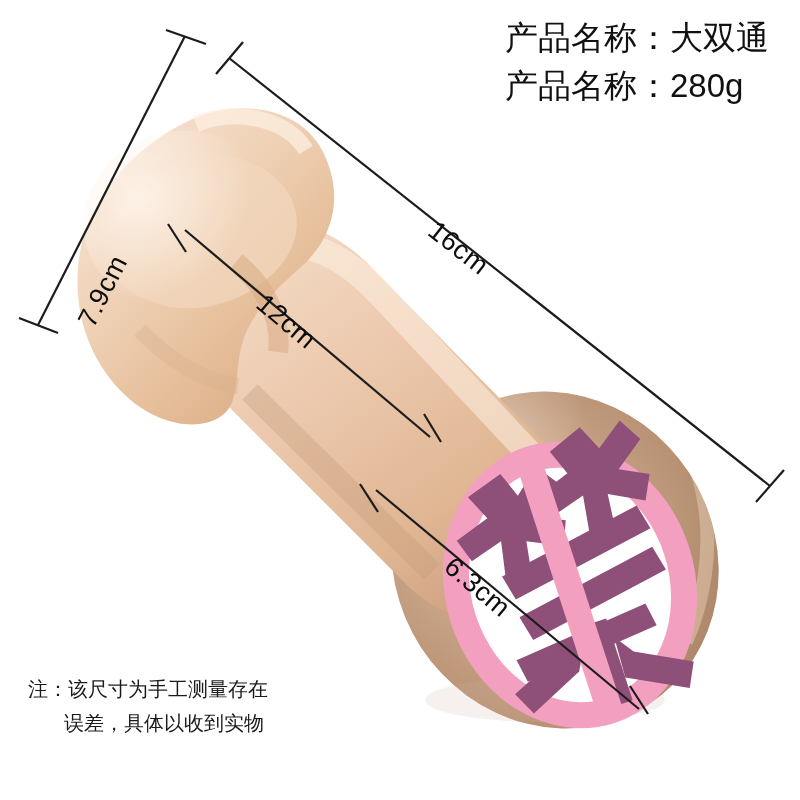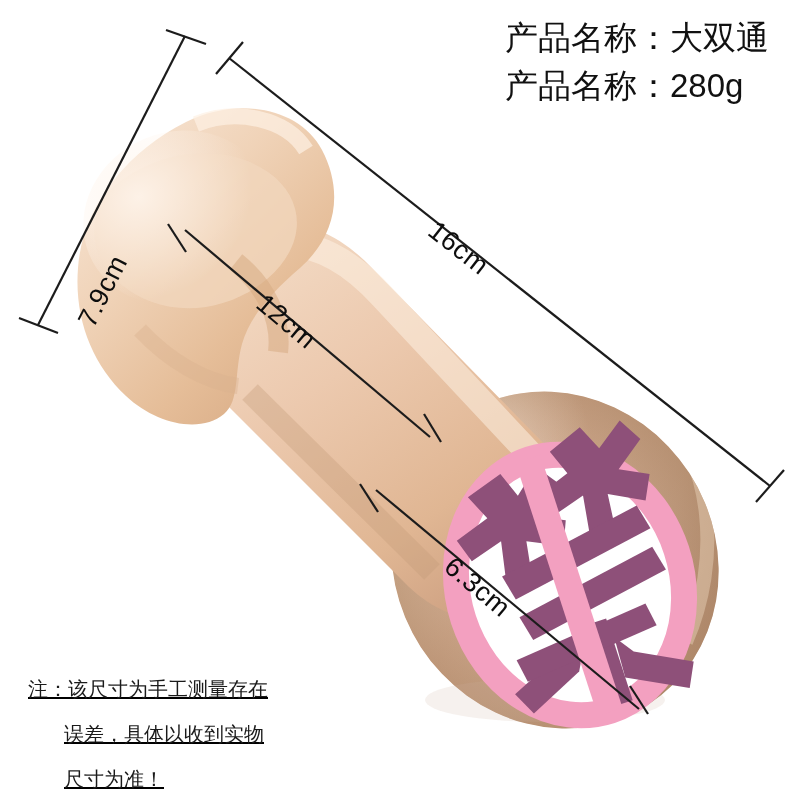--- a/index.html
+++ b/index.html
@@ -20,26 +20,25 @@
   }
   .spec-line{
     font-size:33px;line-height:40px;color:#111;
     white-space:nowrap;letter-spacing:0px;
   }
 
   
   .note-block{
     position:absolute;left:28px;top:672px;
     z-index:40;
-    text-decoration:underline;
   }
   .note-line{
     font-size:20px;line-height:34px;color:#1a1a1a;white-space:nowrap;
   }
-  .note-line.indent{padding-left:36px;margin-top:11px;}
+  .note-line.indent{padding-left:36px;}
 
   
   .product{position:absolute;left:0;top:0;width:800px;height:800px;z-index:10;}
 
   
   .measure-layer{position:absolute;left:0;top:0;width:800px;height:800px;z-index:30;}
   .mlabel{
     position:absolute;
     font-size:27px;
     color:#0d0d0d;
@@ -210,16 +209,15 @@
   </div>
 
   <div class="spec-block">
     <div class="spec-line">产品名称：大双通</div>
     <div class="spec-line">产品名称：280g</div>
   </div>
 
   <div class="note-block">
     <div class="note-line">注：该尺寸为手工测量存在</div>
     <div class="note-line indent">误差，具体以收到实物</div>
-    <div class="note-line indent">尺寸为准！</div>
   </div>
 
 </div>
 
 </body></html>

